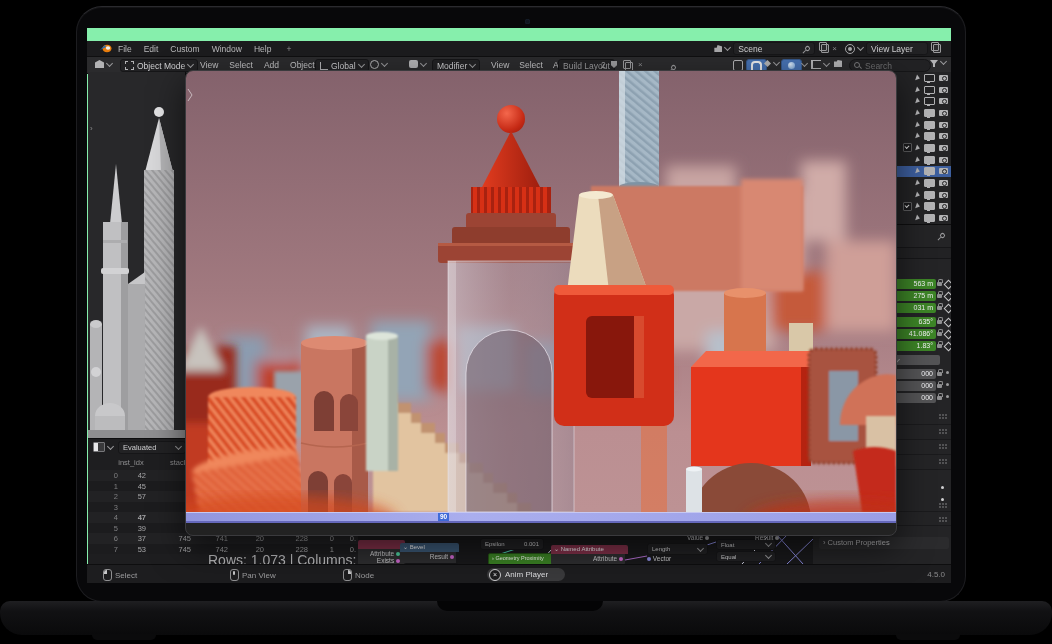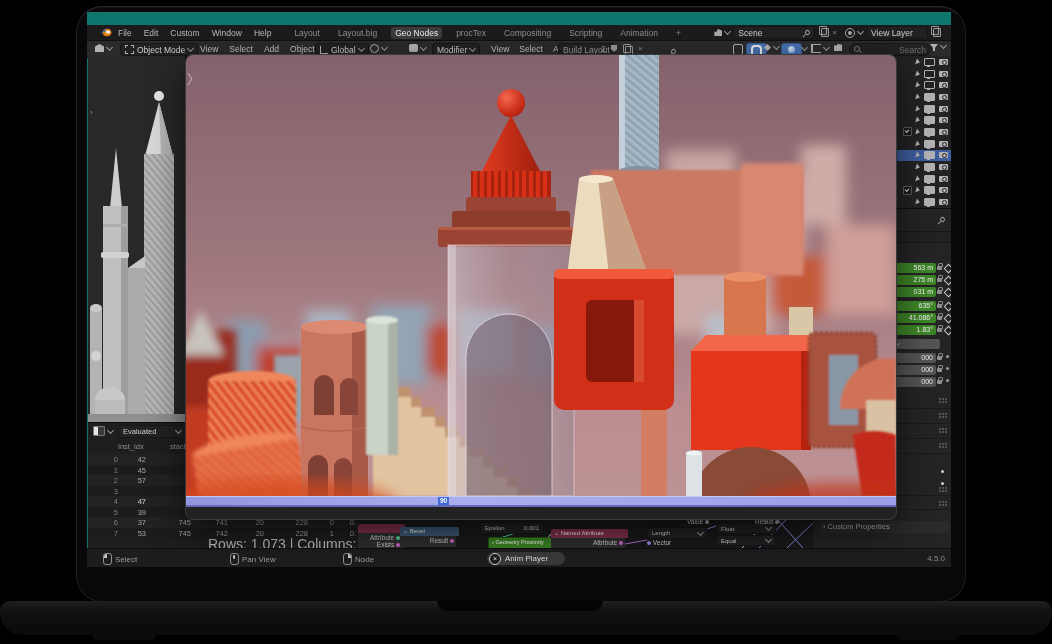--- a/index.html
+++ b/index.html
@@ -4,21 +4,21 @@
 <style>
   html,body{margin:0;padding:0;background:#000;}
   body{width:1052px;height:644px;position:relative;overflow:hidden;font-family:"Liberation Sans",sans-serif;}
   
   .lid{position:absolute;left:76px;top:6px;width:888px;height:594px;background:#08080a;border-radius:26px;border:1px solid #1d1d20;border-top-color:#2a2a2e;box-shadow:inset 0 1px 0 rgba(255,255,255,.05);}
   .camera-dot{position:absolute;left:448px;top:12px;width:5px;height:5px;border-radius:50%;background:#10161f;box-shadow:inset 0 0 1px #2a3a50;}
   .base{position:absolute;left:0;top:601px;width:1052px;height:34px;background:linear-gradient(#1f1f22,#111113 30%,#0a0a0b);border-radius:10px 10px 22px 22px;}
   .base-notch{position:absolute;left:437px;top:0;width:166px;height:10px;background:#040405;border-radius:0 0 12px 12px;}
   .foot{position:absolute;top:634px;height:6px;width:64px;background:#0b0b0c;border-radius:0 0 5px 5px;}
   
-  .screen{position:absolute;left:87px;top:12px;width:864px;height:555px;background:#0f766e;overflow:hidden;}
+  .screen{position:absolute;left:87px;top:28px;width:864px;height:555px;background:#86efac;overflow:hidden;}
   .row1{position:absolute;left:0;top:13px;width:864px;height:15px;background:#1c1c1e;display:flex;align-items:center;font-size:8.5px;color:#b9b9bb;}
   .row2{position:absolute;left:0;top:28px;width:864px;height:16px;background:#2b2b2d;border-top:1px solid #0f0f10;border-bottom:1px solid #0f0f10;font-size:8.5px;color:#c3c3c5;}
   .menu-item{margin:0 6px;cursor:default;}
   .ws-tab{margin:0 5px;color:#8e8e90;padding:1px 4px;border-radius:3px;}
   .ws-tab.active{background:#3c3c3e;color:#efefef;}
   .pill{background:#222224;border:1px solid #161618;border-radius:3px;display:inline-flex;align-items:center;padding:0 4px;height:11px;color:#cfcfd1;}
   .chev{width:4px;height:4px;border-right:1px solid #9a9a9c;border-bottom:1px solid #9a9a9c;transform:rotate(45deg);display:inline-block;margin-left:3px;margin-top:-2px;}
   .r2txt{position:absolute;top:3px;}
   .statusbar{position:absolute;left:0;top:536px;width:864px;height:19px;background:#1d1d1f;border-top:1px solid #0e0e0f;color:#9c9c9e;font-size:8px;}
   .sb-item{position:absolute;top:4px;display:flex;align-items:center;gap:3px;}
@@ -95,29 +95,20 @@
       <ellipse cx="8" cy="4" rx="2.2" ry="1.8" fill="#eef0f2"></ellipse>
       <path d="M0 6 L5 1 L6 3 Z" fill="#2a6db3"></path>
     </svg>
     <span id="menus" style="display:flex;">
         <span class="menu-item">File</span>
         <span class="menu-item">Edit</span>
         <span class="menu-item">Custom</span>
         <span class="menu-item">Window</span>
         <span class="menu-item">Help</span>
       </span>
-    <span id="tabs" style="display:flex;margin-left:8px;">
-        <span class="ws-tab">Layout</span>
-        <span class="ws-tab">Layout.big</span>
-        <span class="ws-tab active">Geo Nodes</span>
-        <span class="ws-tab">procTex</span>
-        <span class="ws-tab">Compositing</span>
-        <span class="ws-tab">Scripting</span>
-        <span class="ws-tab">Animation</span>
-      </span>
     <span class="ws-tab">+</span>
     <span style="flex:1"></span>
     <span style="display:flex;align-items:center;margin-right:3px;">
         <span style="width:8px;height:7px;background:#a8a8aa;clip-path:polygon(0 40%,30% 40%,40% 0,100% 20%,100% 100%,0 100%);"></span>
         <span class="chev"></span>
       </span>
     <span class="pill" style="width:72px;justify-content:space-between;">
         <span>Scene</span>
         <span class="i-pin"></span>
       </span>
@@ -192,21 +183,21 @@
       </span>
     <span class="pill blue r2txt" style="left:694px;top:2px;width:11px;justify-content:center;">
         <span style="width:7px;height:7px;border-radius:50%;background:radial-gradient(circle at 35% 35%,#dce8f5,#6fa0d8);"></span>
       </span>
     <span class="chev r2txt" style="left:712px;top:6px;"></span>
     <span class="r2txt" style="left:724px;display:flex;align-items:center;">
         <span style="width:8px;height:7px;border-left:2px solid #b2b2b4;border-top:1px solid #b2b2b4;border-bottom:1px solid #b2b2b4;"></span>
         <span class="chev"></span>
       </span>
     <span class="r2txt" style="left:747px;width:8px;height:7px;background:#b2b2b4;clip-path:polygon(0 20%,35% 20%,45% 0,100% 10%,100% 100%,0 100%);"></span>
-    <span class="pill r2txt" style="left:762px;top:2px;width:72px;border-radius:7px;color:#6f6f71;gap:4px;justify-content:space-between;">
+    <span class="pill r2txt" style="left:762px;top:2px;width:72px;border-radius:7px;color:#6f6f71;gap:4px;">
         <span class="i-search"></span>
         <span>Search</span>
       </span>
     <span class="r2txtt r2txt" style="left:843px;display:flex;align-items:center;">
         <span class="i-funnel"></span>
         <span class="chev"></span>
       </span>
   </div>
 
   <div class="vp-left">

